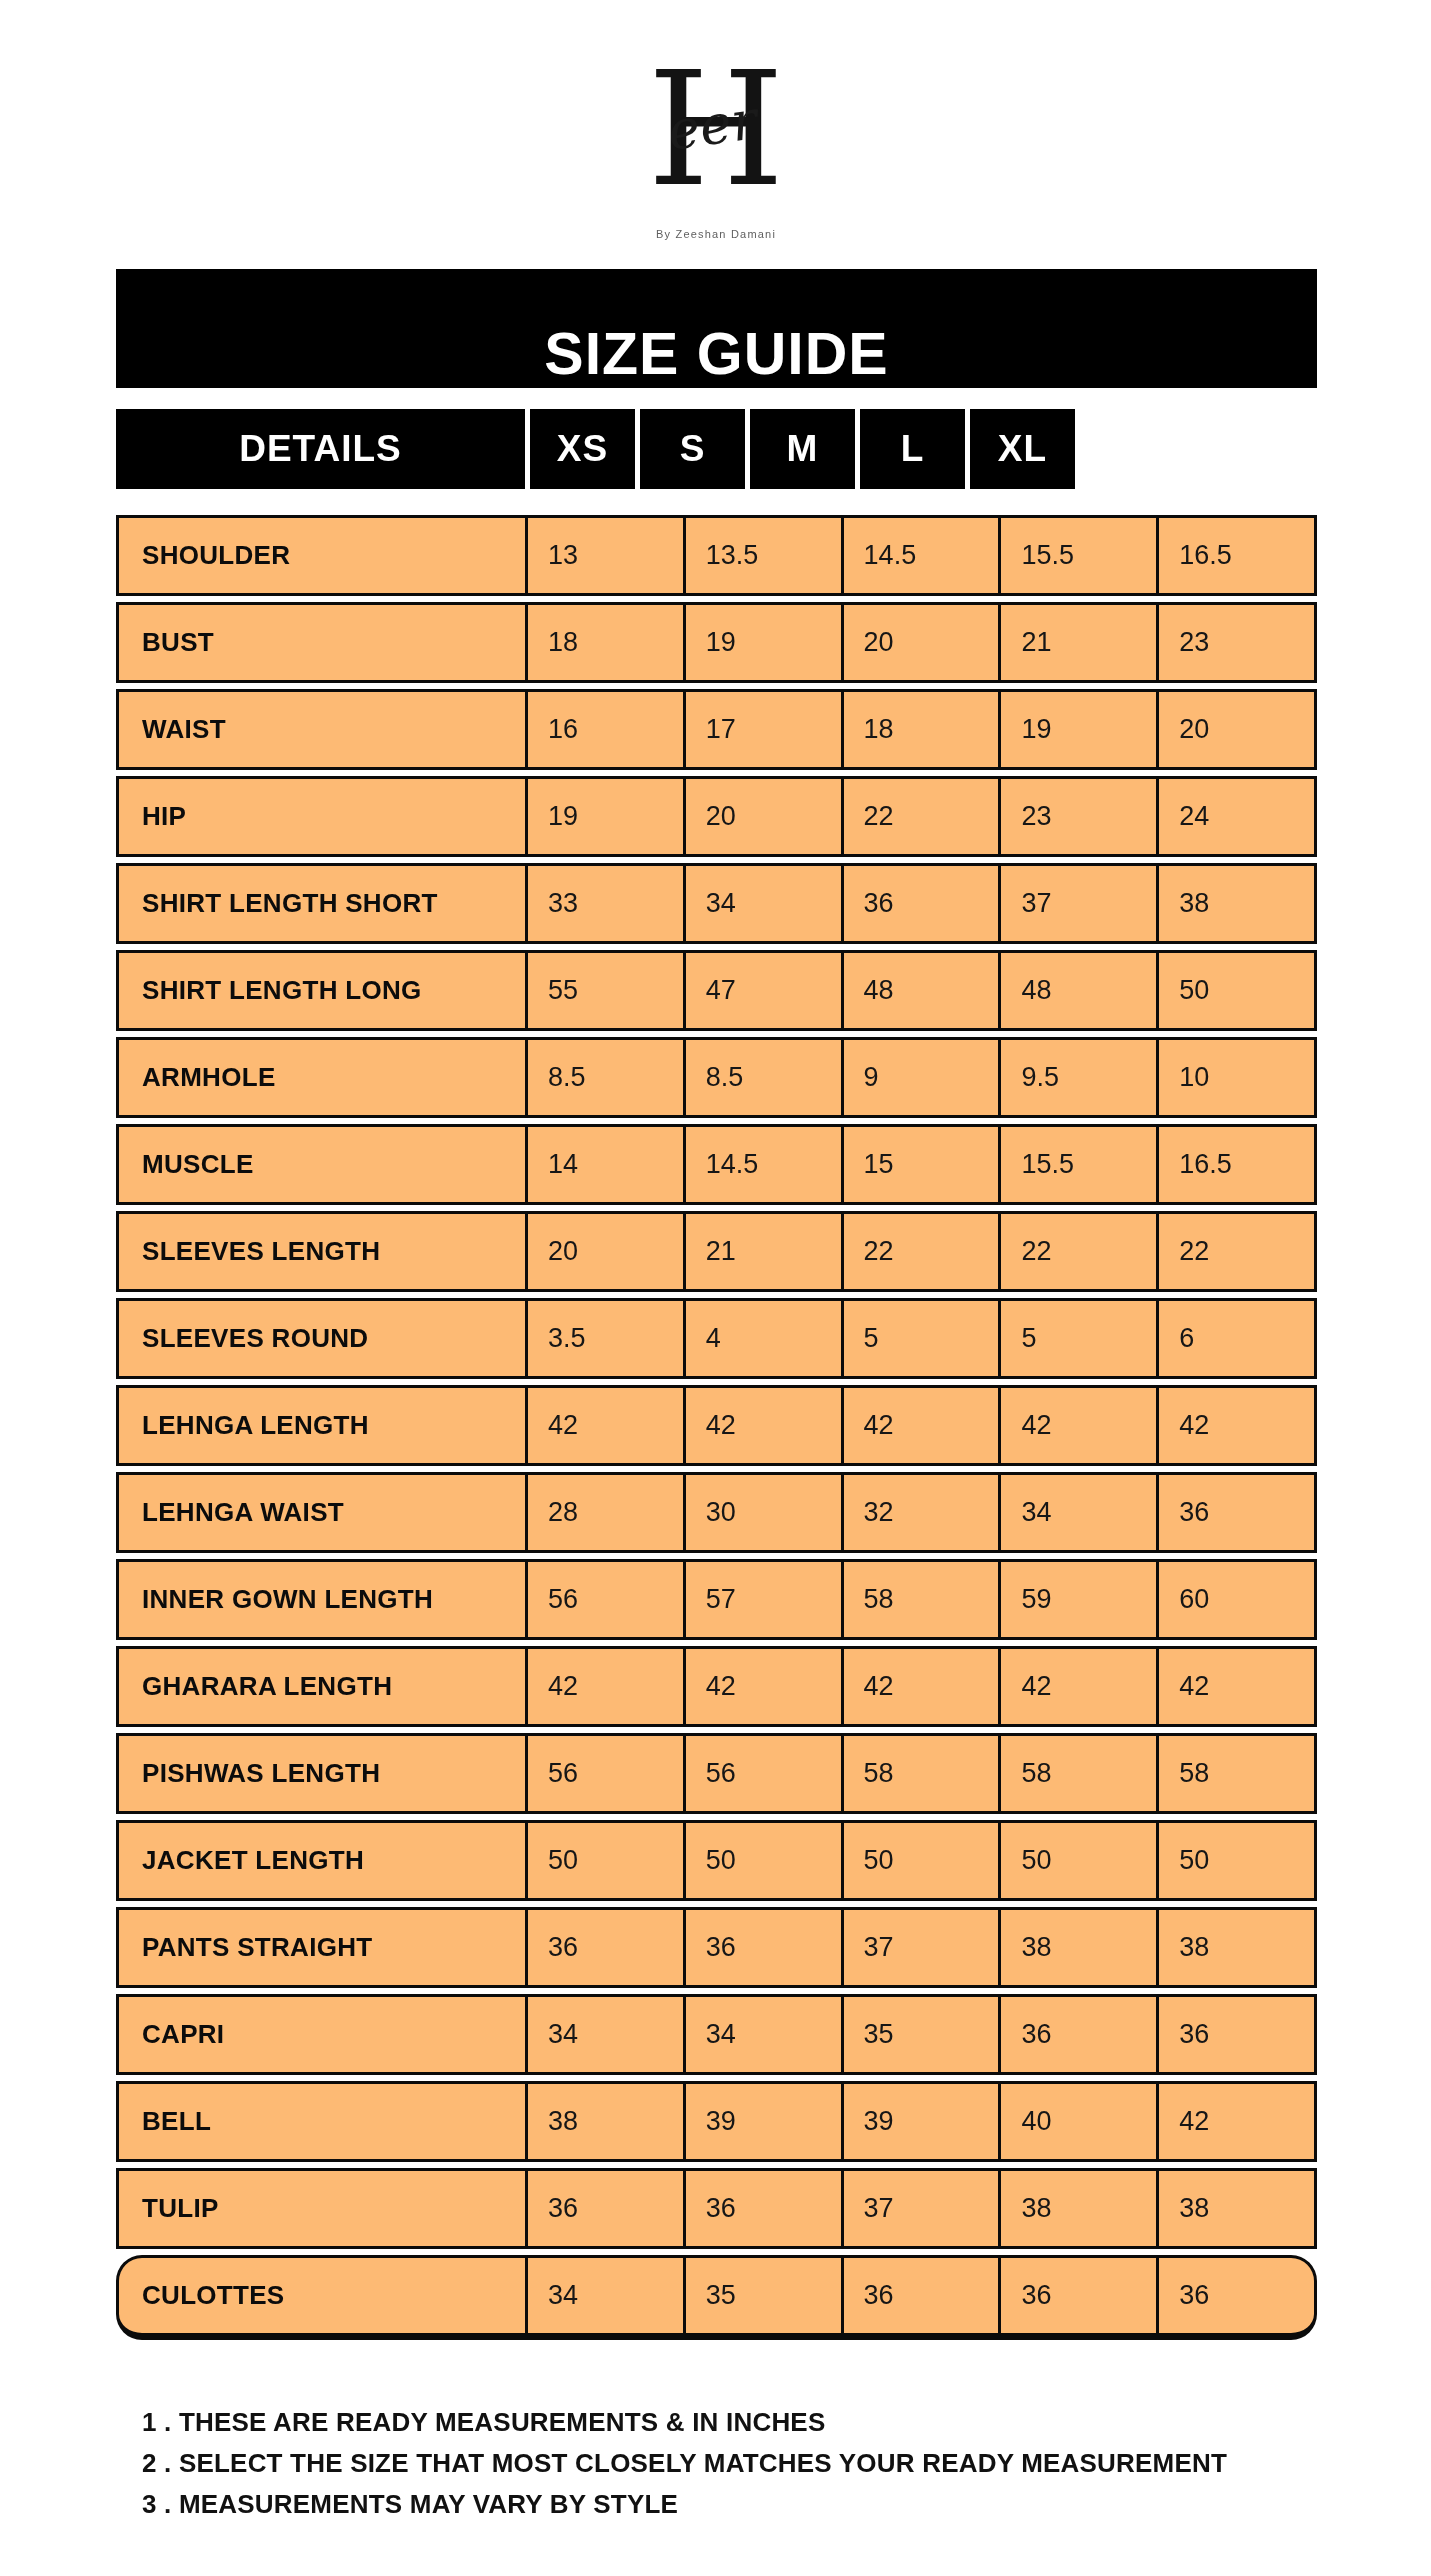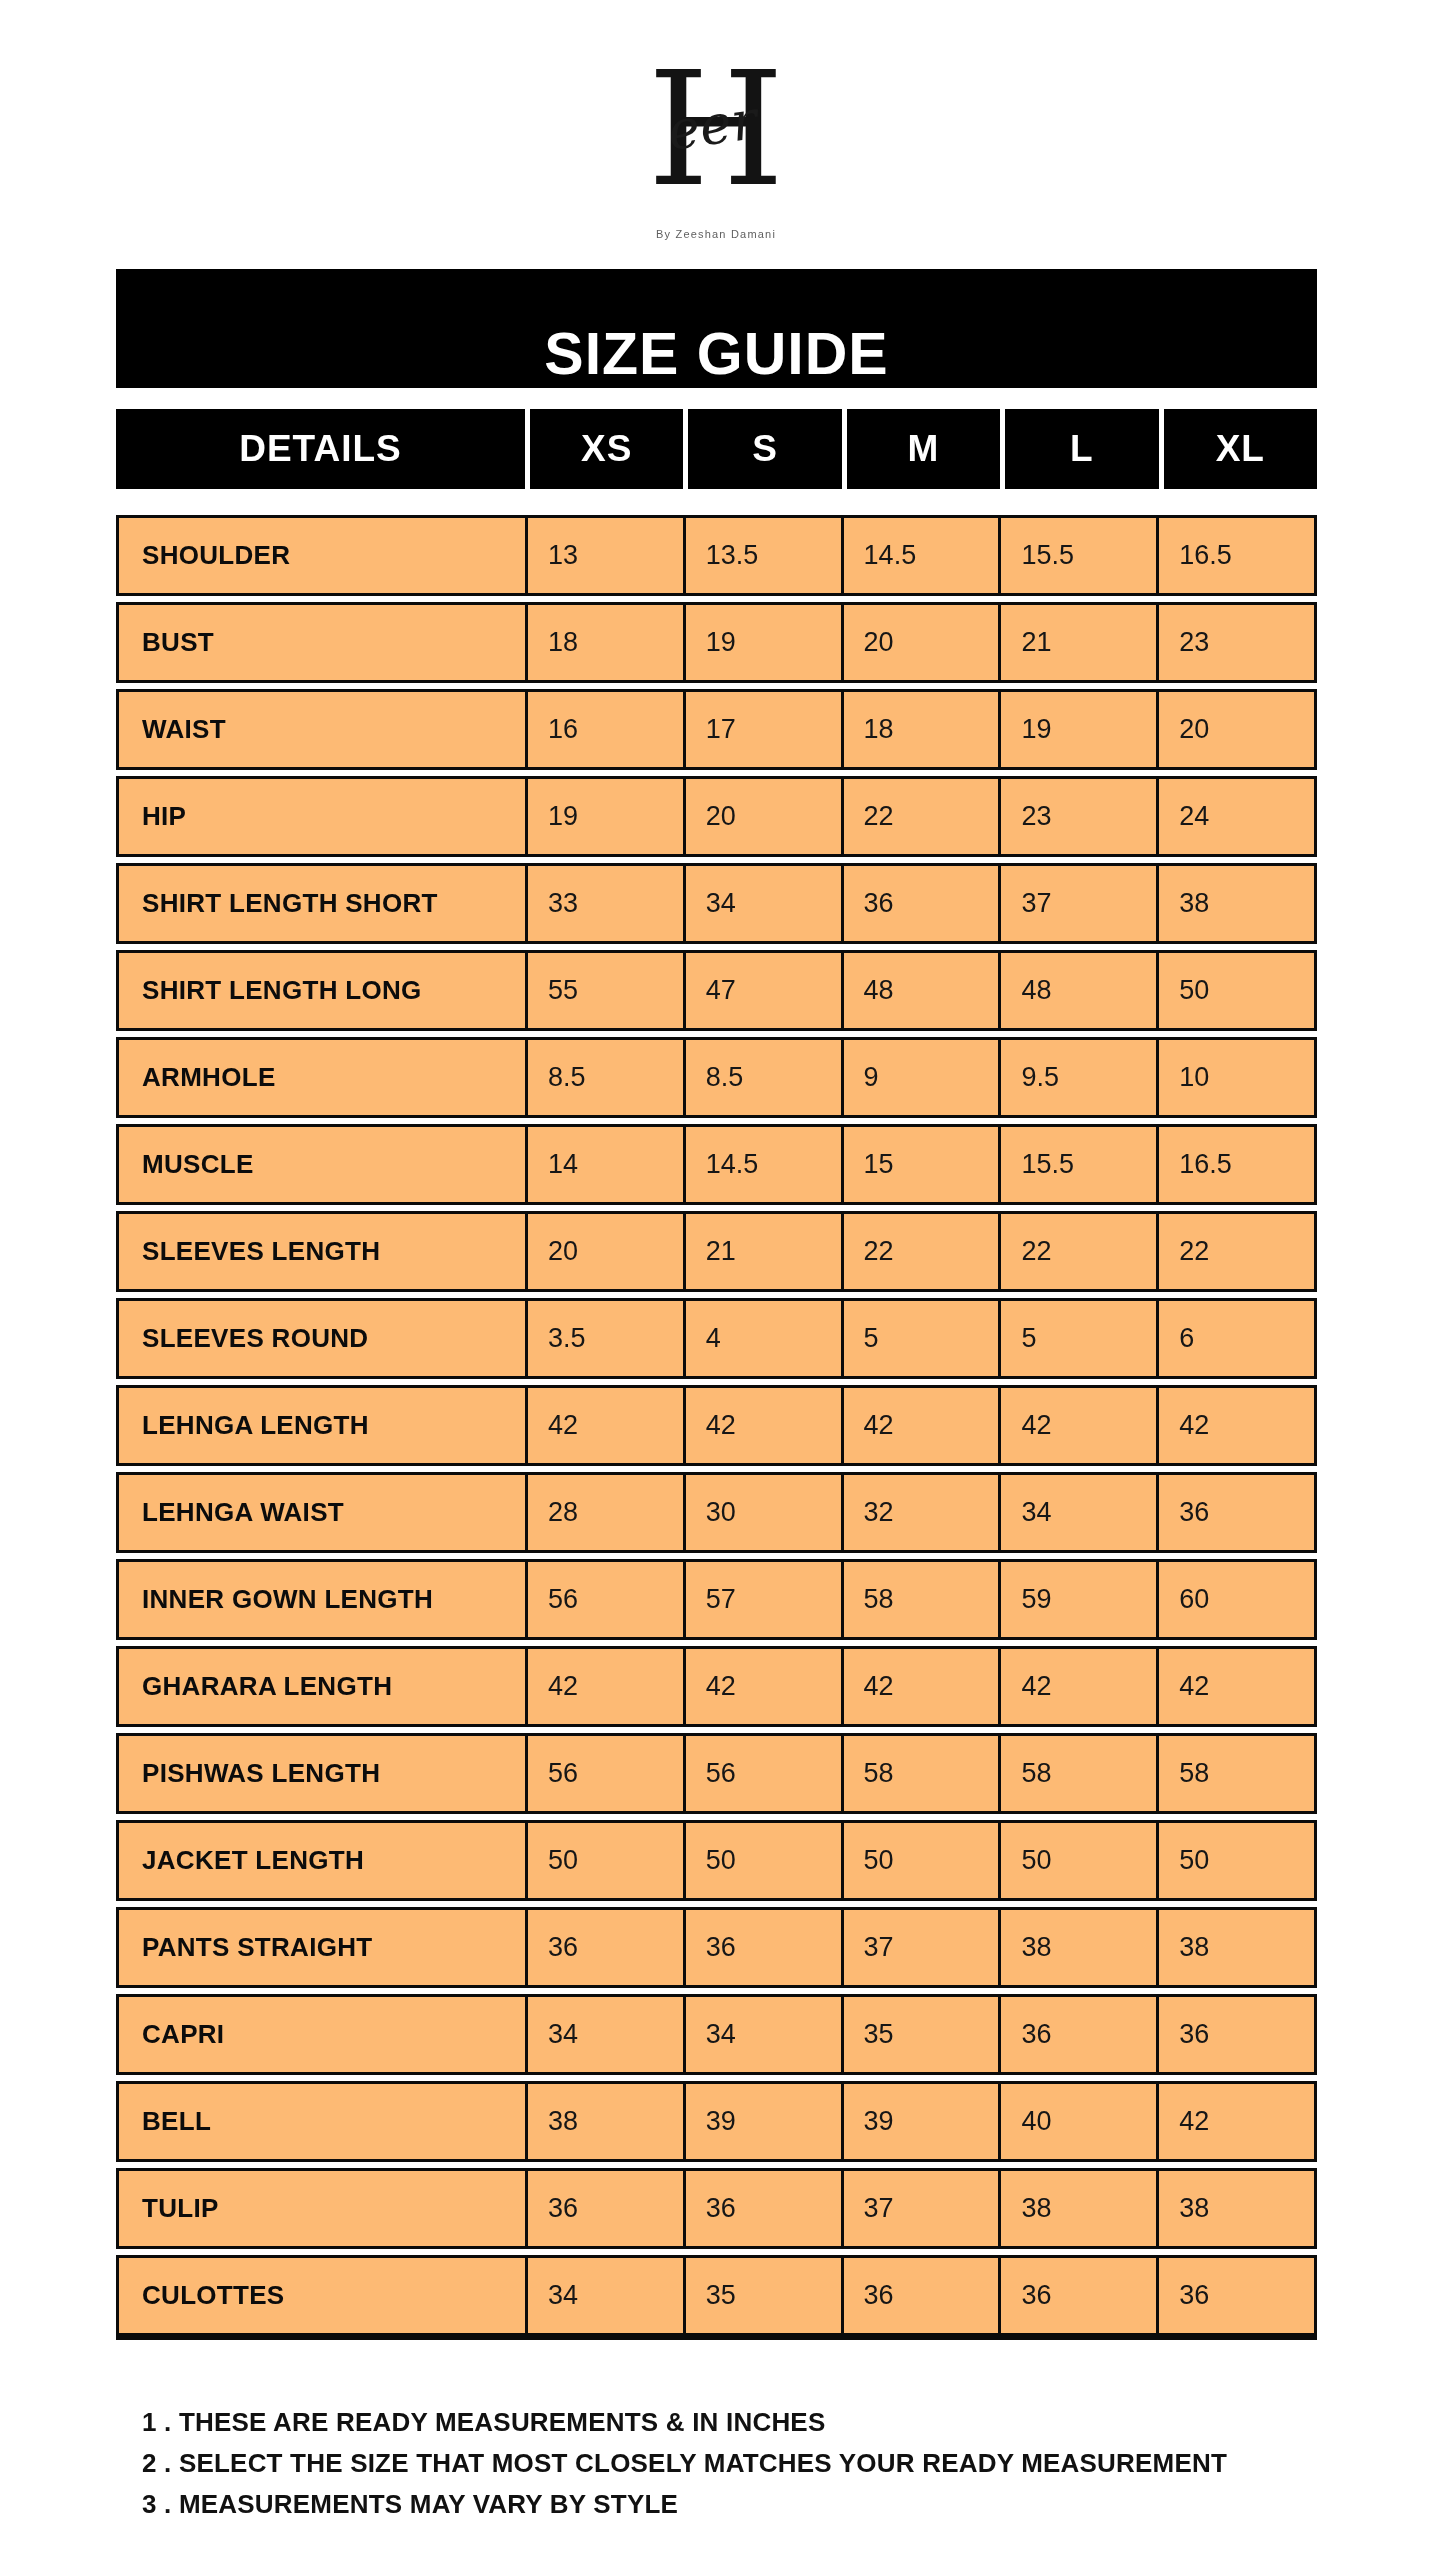--- a/index.html
+++ b/index.html
@@ -35,37 +35,37 @@
   
   .banner {
     position:absolute; top:269px; left:116px; width:1201px; height:119px;
     background:#000000; color:#ffffff;
     display:flex; align-items:flex-end; justify-content:center;
     font-weight:bold; font-size:59px; letter-spacing:1px;
   }
 
   
   .thead {
-    position:absolute; top:409px; left:116px; width:1201px; height:80px;
+    position:absolute; top:409px; left:116px; width:959px; height:80px;
     display:flex; gap:5px;
   }
   .th {
     flex:1; background:#000000; color:#ffffff;
     font-weight:bold; font-size:37px; letter-spacing:1px;
     display:flex; align-items:center; justify-content:center;
   }
   .th-details { flex:0 0 409px; }
 
   
   .tbody { position:absolute; top:515px; left:116px; width:1201px; }
   .row {
     display:flex; height:81px; margin-bottom:6px;
     border:3px solid #0b0b0b; background:#fdba74;
   }
-  .row:last-child { border-bottom-width:7px; height:85px; margin-bottom:0; }
+  .row:last-child { border-bottom-width:7px; height:85px; margin-bottom:0;border-radius:26px; }
   .cell-label {
     flex:0 0 406px; display:flex; align-items:center;
     padding-left:23px; font-weight:bold; font-size:26px; letter-spacing:0.3px;
   }
   .cell-val {
     flex:1; border-left:3px solid #0b0b0b;
     display:flex; align-items:center; padding-left:20px;
     font-size:27px; color:#161616;
   }
 

